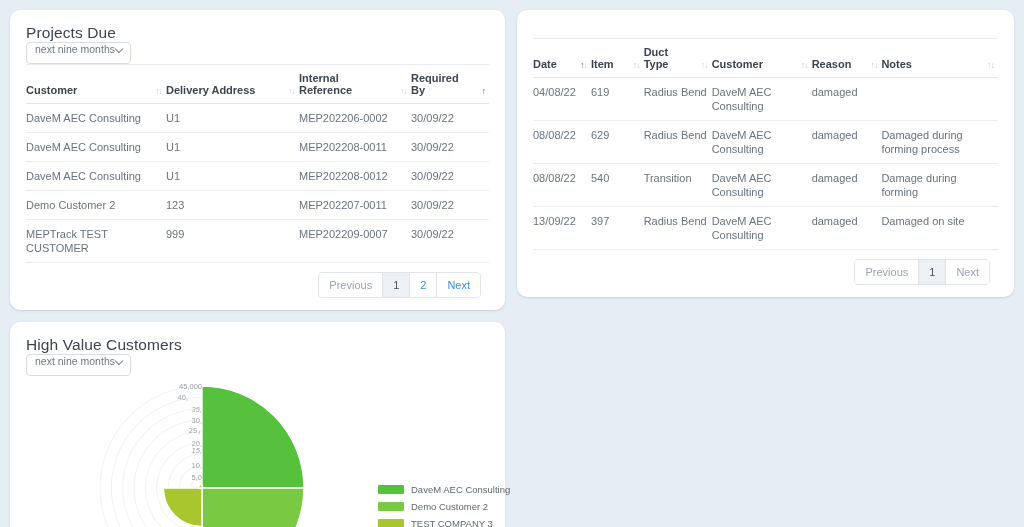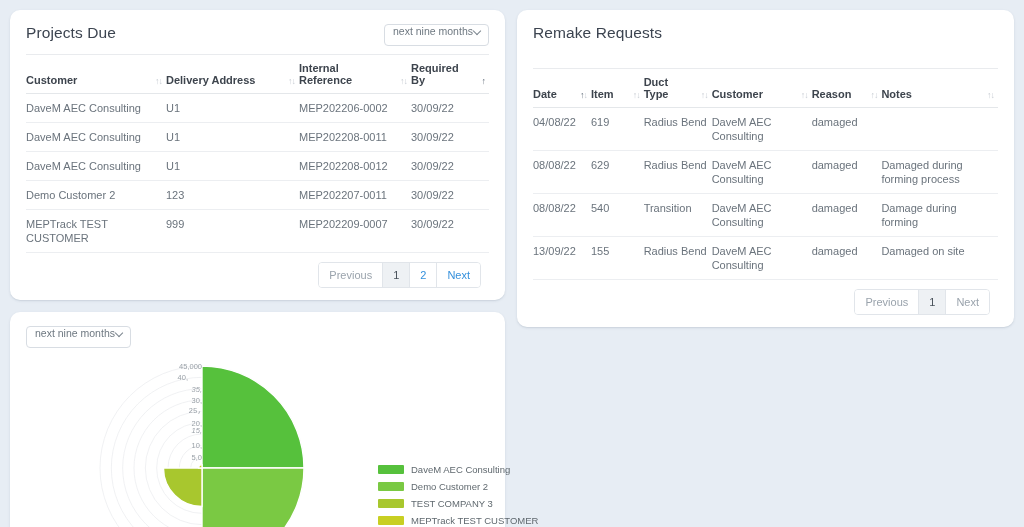--- a/index.html
+++ b/index.html
@@ -16,21 +16,21 @@
   .col-left { width:495px; display:flex; flex-direction:column; gap:12px; }
   .col-right { width:505px; }
 
   .card {
     background:#ffffff;
     border-radius:10px;
     box-shadow:0 1px 3px rgba(40,60,90,.10), 0 1px 1px rgba(40,60,90,.06);
     padding:14px 16px 10px 16px;
     position:relative;
   }
-  .card-head { display:flex; align-items:flex-start; justify-content:space-between; min-height:30px; }
+  .card-head { display:flex; align-items:flex-start; justify-content:space-between; min-height:30px;flex-direction:column; }
   .card-title { font-size:15.5px; color:#3c4450; font-weight:400; letter-spacing:.1px; }
 
   .select-box {
     width:105px; height:22px;
     border:1px solid #d8dde3; border-radius:4px;
     background:#fff; color:#6e7881;
     font-size:10.5px;
     display:flex; align-items:center; padding:0 6px 8px 8px;
     position:relative;
   }
@@ -195,20 +195,21 @@
           <div class="pg disabled">Previous</div>
           <div class="pg active">1</div>
           <div class="pg">2</div>
           <div class="pg">Next</div>
         </div>
       </div>
     </div>
 
     <div class="card chart-card">
       <div class="card-head">
+        <div class="card-title">High Value Customers</div>
         <div class="select-box">
           <span class="sel-val">next nine months</span>
           <span class="chev"></span>
         </div>
       </div>
 
       <div class="chart-area">
         <svg id="polar-svg" width="470" height="196" viewBox="0 0 470 196">
             <circle cx="176" cy="112" r="11.333333333333332" fill="none" stroke="#eceef0" stroke-width="0.8"></circle>
             <circle cx="176" cy="112" r="22.666666666666664" fill="none" stroke="#eceef0" stroke-width="0.8"></circle>
@@ -253,23 +254,20 @@
             <span class="legend-label">MEPTrack TEST CUSTOMER</span>
           </div>
         </div>
       </div>
     </div>
 
   </div>
 
   <div class="col-right">
     <div class="card">
-      <div class="card-head">
-        <div class="card-title">Remake Requests</div>
-      </div>
       <div style="height:14px"></div>
 
       <table class="tbl-remake">
         <colgroup>
             <col class="c1">
             <col class="c2">
             <col class="c3">
             <col class="c4">
             <col class="c5">
             <col class="c6">
@@ -334,21 +332,21 @@
           <tr>
             <td>08/08/22</td>
             <td>540</td>
             <td>Transition</td>
             <td>DaveM AEC Consulting</td>
             <td>damaged</td>
             <td>Damage during forming</td>
           </tr>
           <tr>
             <td>13/09/22</td>
-            <td>155</td>
+            <td>397</td>
             <td>Radius Bend</td>
             <td>DaveM AEC Consulting</td>
             <td>damaged</td>
             <td>Damaged on site</td>
           </tr>
         </tbody>
       </table>
 
       <div class="pager">
         <div class="pagination">

